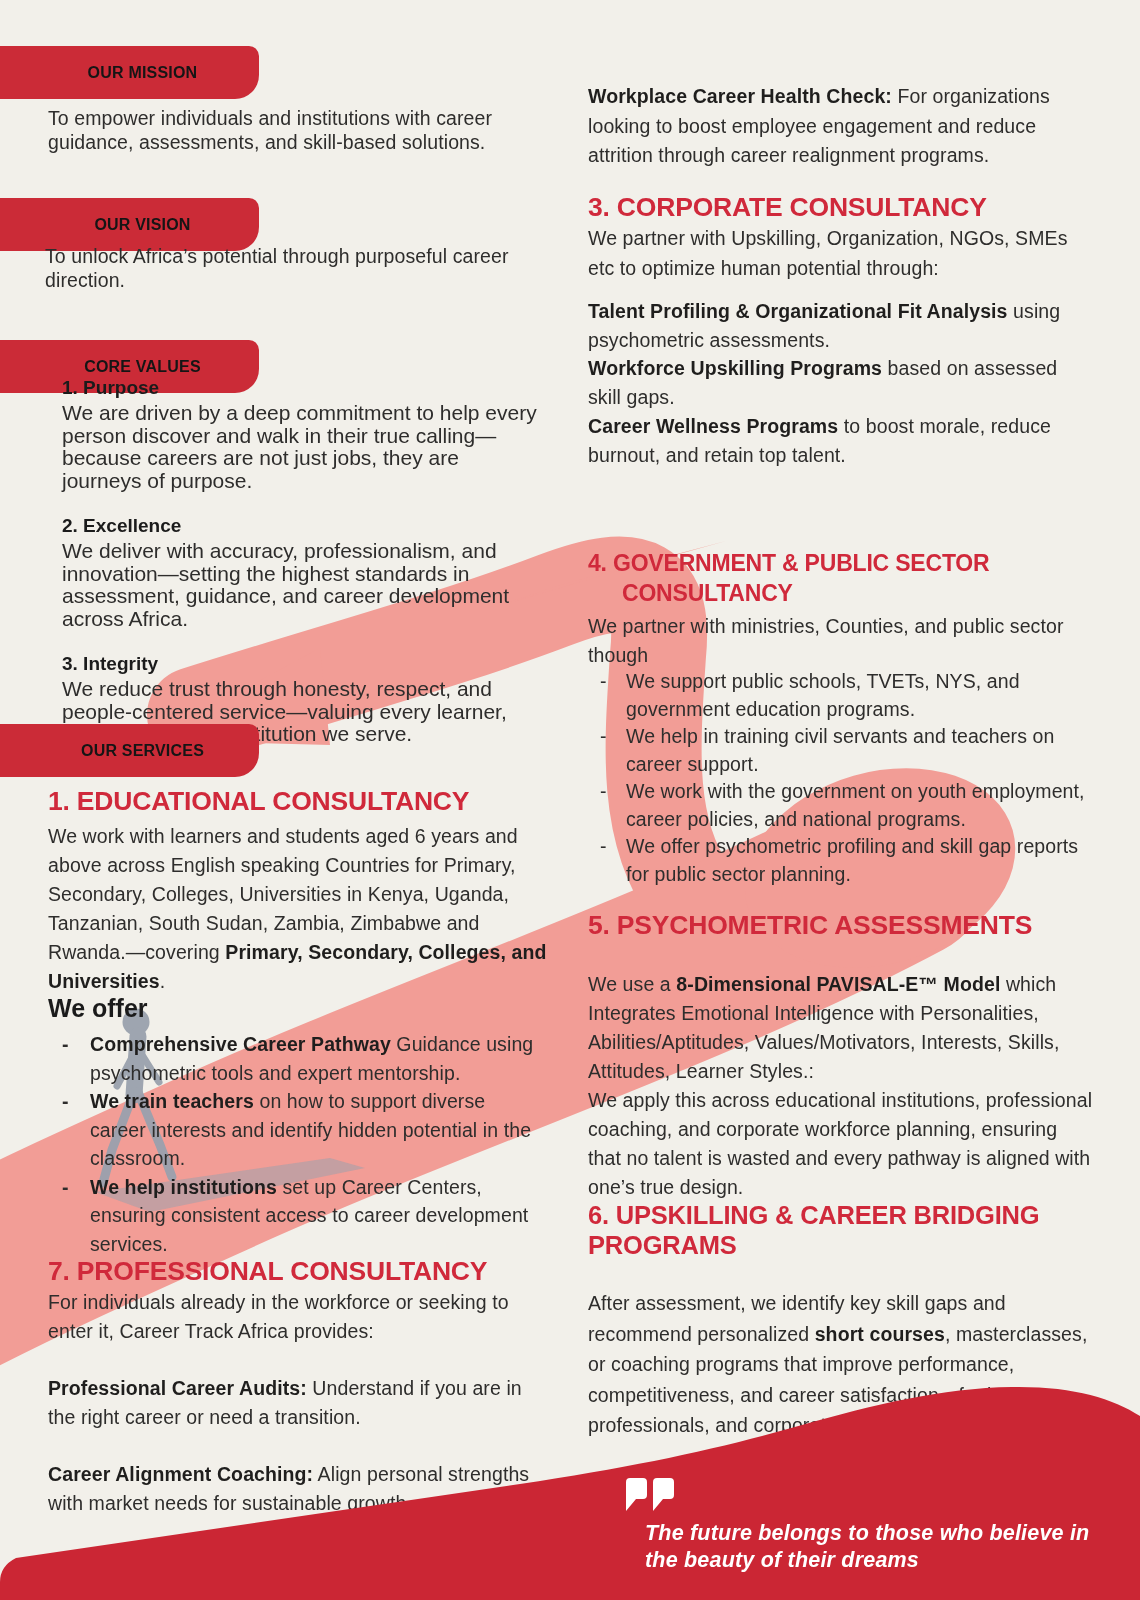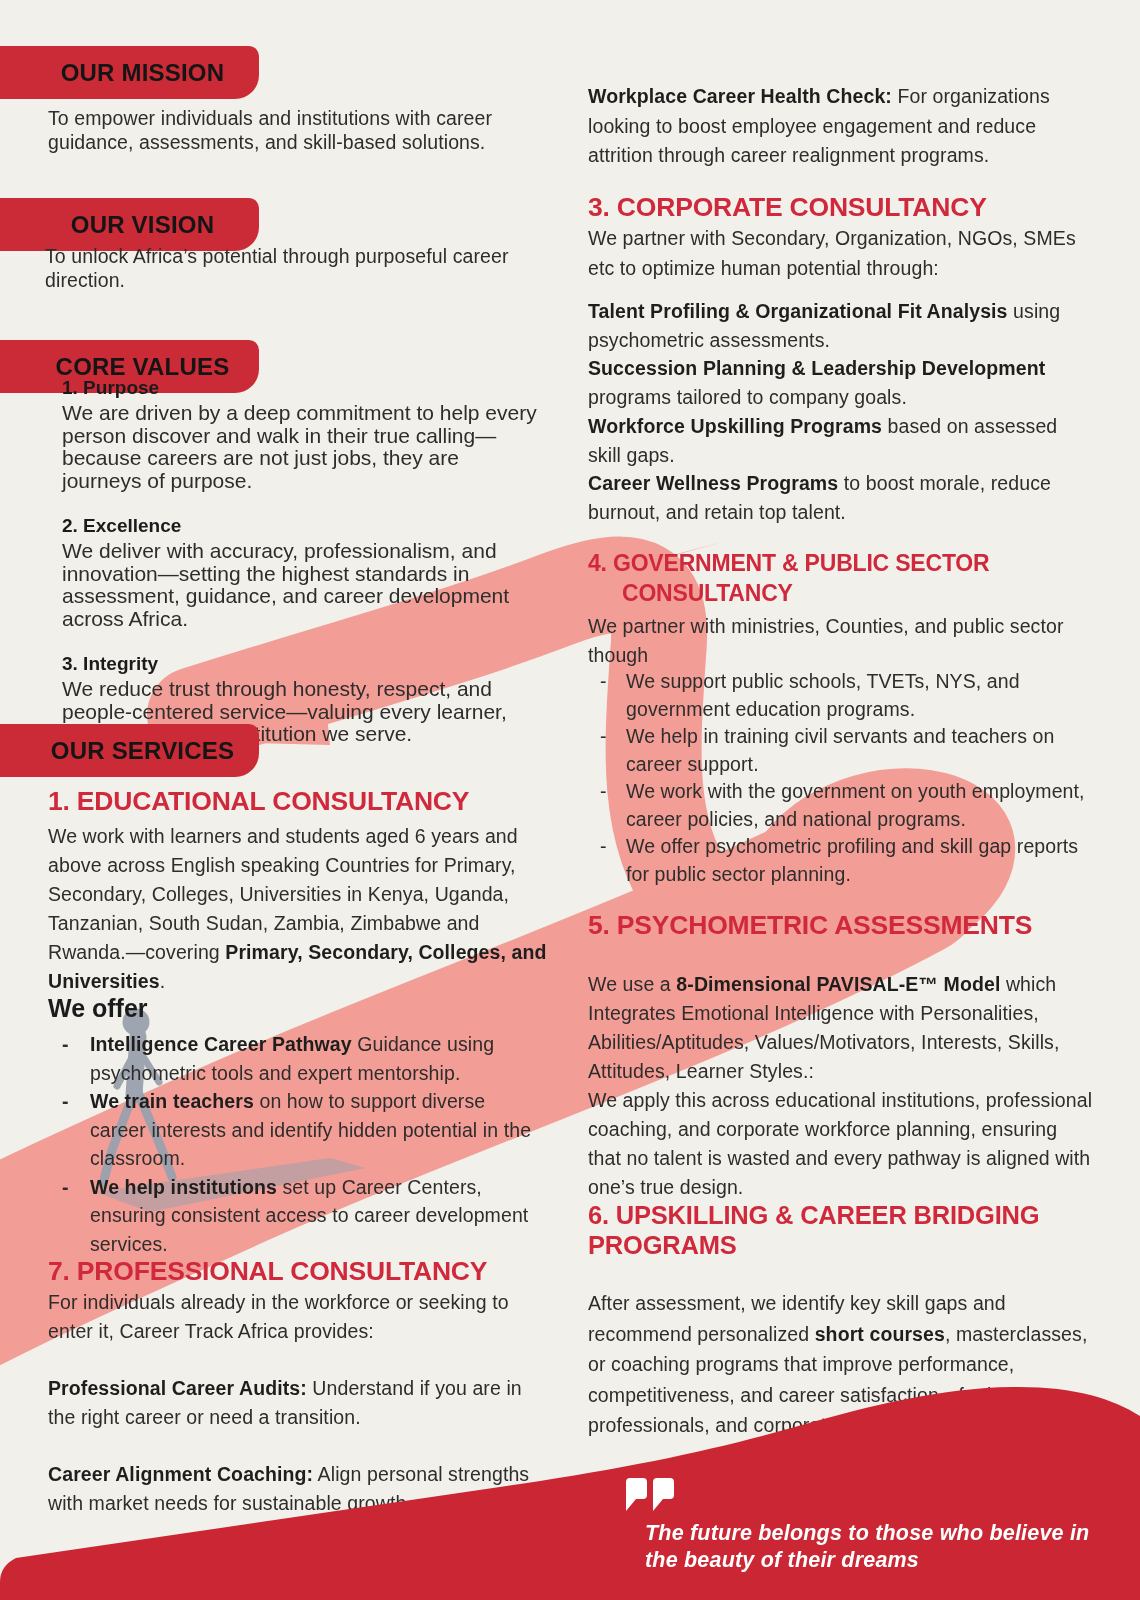--- a/index.html
+++ b/index.html
@@ -12,21 +12,21 @@
   .layer{position:absolute;left:0;top:0;width:1140px;height:1600px;}
   .z1{z-index:1}.z2{z-index:2}.z3{z-index:3}
   .abs{position:absolute;}
   
   .banner{
     position:absolute;left:0;width:259px;height:53px;
     background:var(--banner_red,#cb2b37);
     border-radius:0 10px 24px 0;
     display:flex;align-items:center;justify-content:center;
     padding-left:26px;box-sizing:border-box;
-    font-weight:800;font-size:24px;color:#151515;letter-spacing:.2px;
+    font-weight:800;font-size:16px;color:#151515;letter-spacing:.2px;
     z-index:2;
   }
   .h-red{
     position:absolute;font-weight:800;font-size:26.5px;line-height:30px;
     color:var(--accent_red,#d0293b);letter-spacing:-.2px;z-index:2;white-space:pre-line;
   }
   .hang{padding-left:34px;text-indent:-34px;}
   .body-txt{position:absolute;font-size:19.5px;line-height:29px;z-index:2;letter-spacing:.1px;}
   .lh31{line-height:24px}.lh295{line-height:29.5px}.lh287{line-height:28.7px}
   .lh285{line-height:28.5px}.lh29{line-height:29px}.lh305{line-height:30.5px}
@@ -111,21 +111,21 @@
       <span>OUR SERVICES</span>
     </div>
 
   <div class="h-red" style="left:48px;top:786px">1. EDUCATIONAL CONSULTANCY</div>
   <div class="body-txt lh29" style="left:48px;top:822px;width:502px">We work with learners and students aged 6 years and above across English speaking Countries for Primary, Secondary, Colleges, Universities in Kenya, Uganda, Tanzanian, South Sudan, Zambia, Zimbabwe and Rwanda.—covering <strong>Primary, Secondary, Colleges, and Universities</strong>.</div>
 
   <div class="subhead" style="left:48px;top:994px">We offer</div>
   <div class="body-txt lh285" style="left:62px;top:1030px;width:478px">
       <div class="b-row">
         <span class="b-dash">-</span>
-        <div class="b-txt"><strong>Intelligence Career Pathway</strong> Guidance using psychometric tools and expert mentorship.</div>
+        <div class="b-txt"><strong>Comprehensive Career Pathway</strong> Guidance using psychometric tools and expert mentorship.</div>
       </div>
       <div class="b-row">
         <span class="b-dash">-</span>
         <div class="b-txt"><strong>We train teachers</strong> on how to support diverse career interests and identify hidden potential in the classroom.</div>
       </div>
       <div class="b-row">
         <span class="b-dash">-</span>
         <div class="b-txt"><strong>We help institutions</strong> set up Career Centers, ensuring consistent access to career development services.</div>
       </div>
     </div>
@@ -133,24 +133,23 @@
   <div class="h-red" style="left:48px;top:1256px">7. PROFESSIONAL CONSULTANCY</div>
   <div class="body-txt lh285 gap-paras" style="left:48px;top:1288px;width:502px">
       <p>For individuals already in the workforce or seeking to enter it, Career Track Africa provides:</p>
       <p><strong>Professional Career Audits:</strong> Understand if you are in the right career or need a transition.</p>
       <p><strong>Career Alignment Coaching:</strong> Align personal strengths with market needs for sustainable growth.</p>
     </div>
 
   <div class="body-txt lh295" style="left:588px;top:82px;width:505px"><strong>Workplace Career Health Check:</strong> For organizations looking to boost employee engagement and reduce attrition through career realignment programs.</div>
 
   <div class="h-red" style="left:588px;top:192px">3. CORPORATE CONSULTANCY</div>
-  <div class="body-txt lh295" style="left:588px;top:224px;width:505px">We partner with Secondary,  Organization,  NGOs, SMEs etc to optimize human potential through:</div>
+  <div class="body-txt lh295" style="left:588px;top:224px;width:505px">We partner with Upskilling,  Organization,  NGOs, SMEs etc to optimize human potential through:</div>
   <div class="body-txt lh287 tight-paras" style="left:588px;top:297px;width:505px">
       <p><strong>Talent Profiling &amp; Organizational Fit Analysis</strong> using psychometric assessments.</p>
-      <p><strong>Succession Planning &amp; Leadership Development</strong> programs tailored to company goals.</p>
       <p><strong>Workforce Upskilling Programs</strong> based on assessed skill gaps.</p>
       <p><strong>Career Wellness Programs</strong> to boost morale, reduce burnout, and retain top talent.</p>
     </div>
 
   <div class="h-red hang" style="left: 588px; top: 548px; font-size: 23px; white-space: pre-line;">4. GOVERNMENT &amp; PUBLIC SECTOR
 CONSULTANCY</div>
   <div class="body-txt lh285" style="left:588px;top:612px;width:505px">We partner with ministries, Counties, and public sector though</div>
   <div class="body-txt right-bullets" style="left:600px;top:668px;width:495px;line-height:27.5px">
       <div class="b-row">
         <span class="b-dash">-</span>

